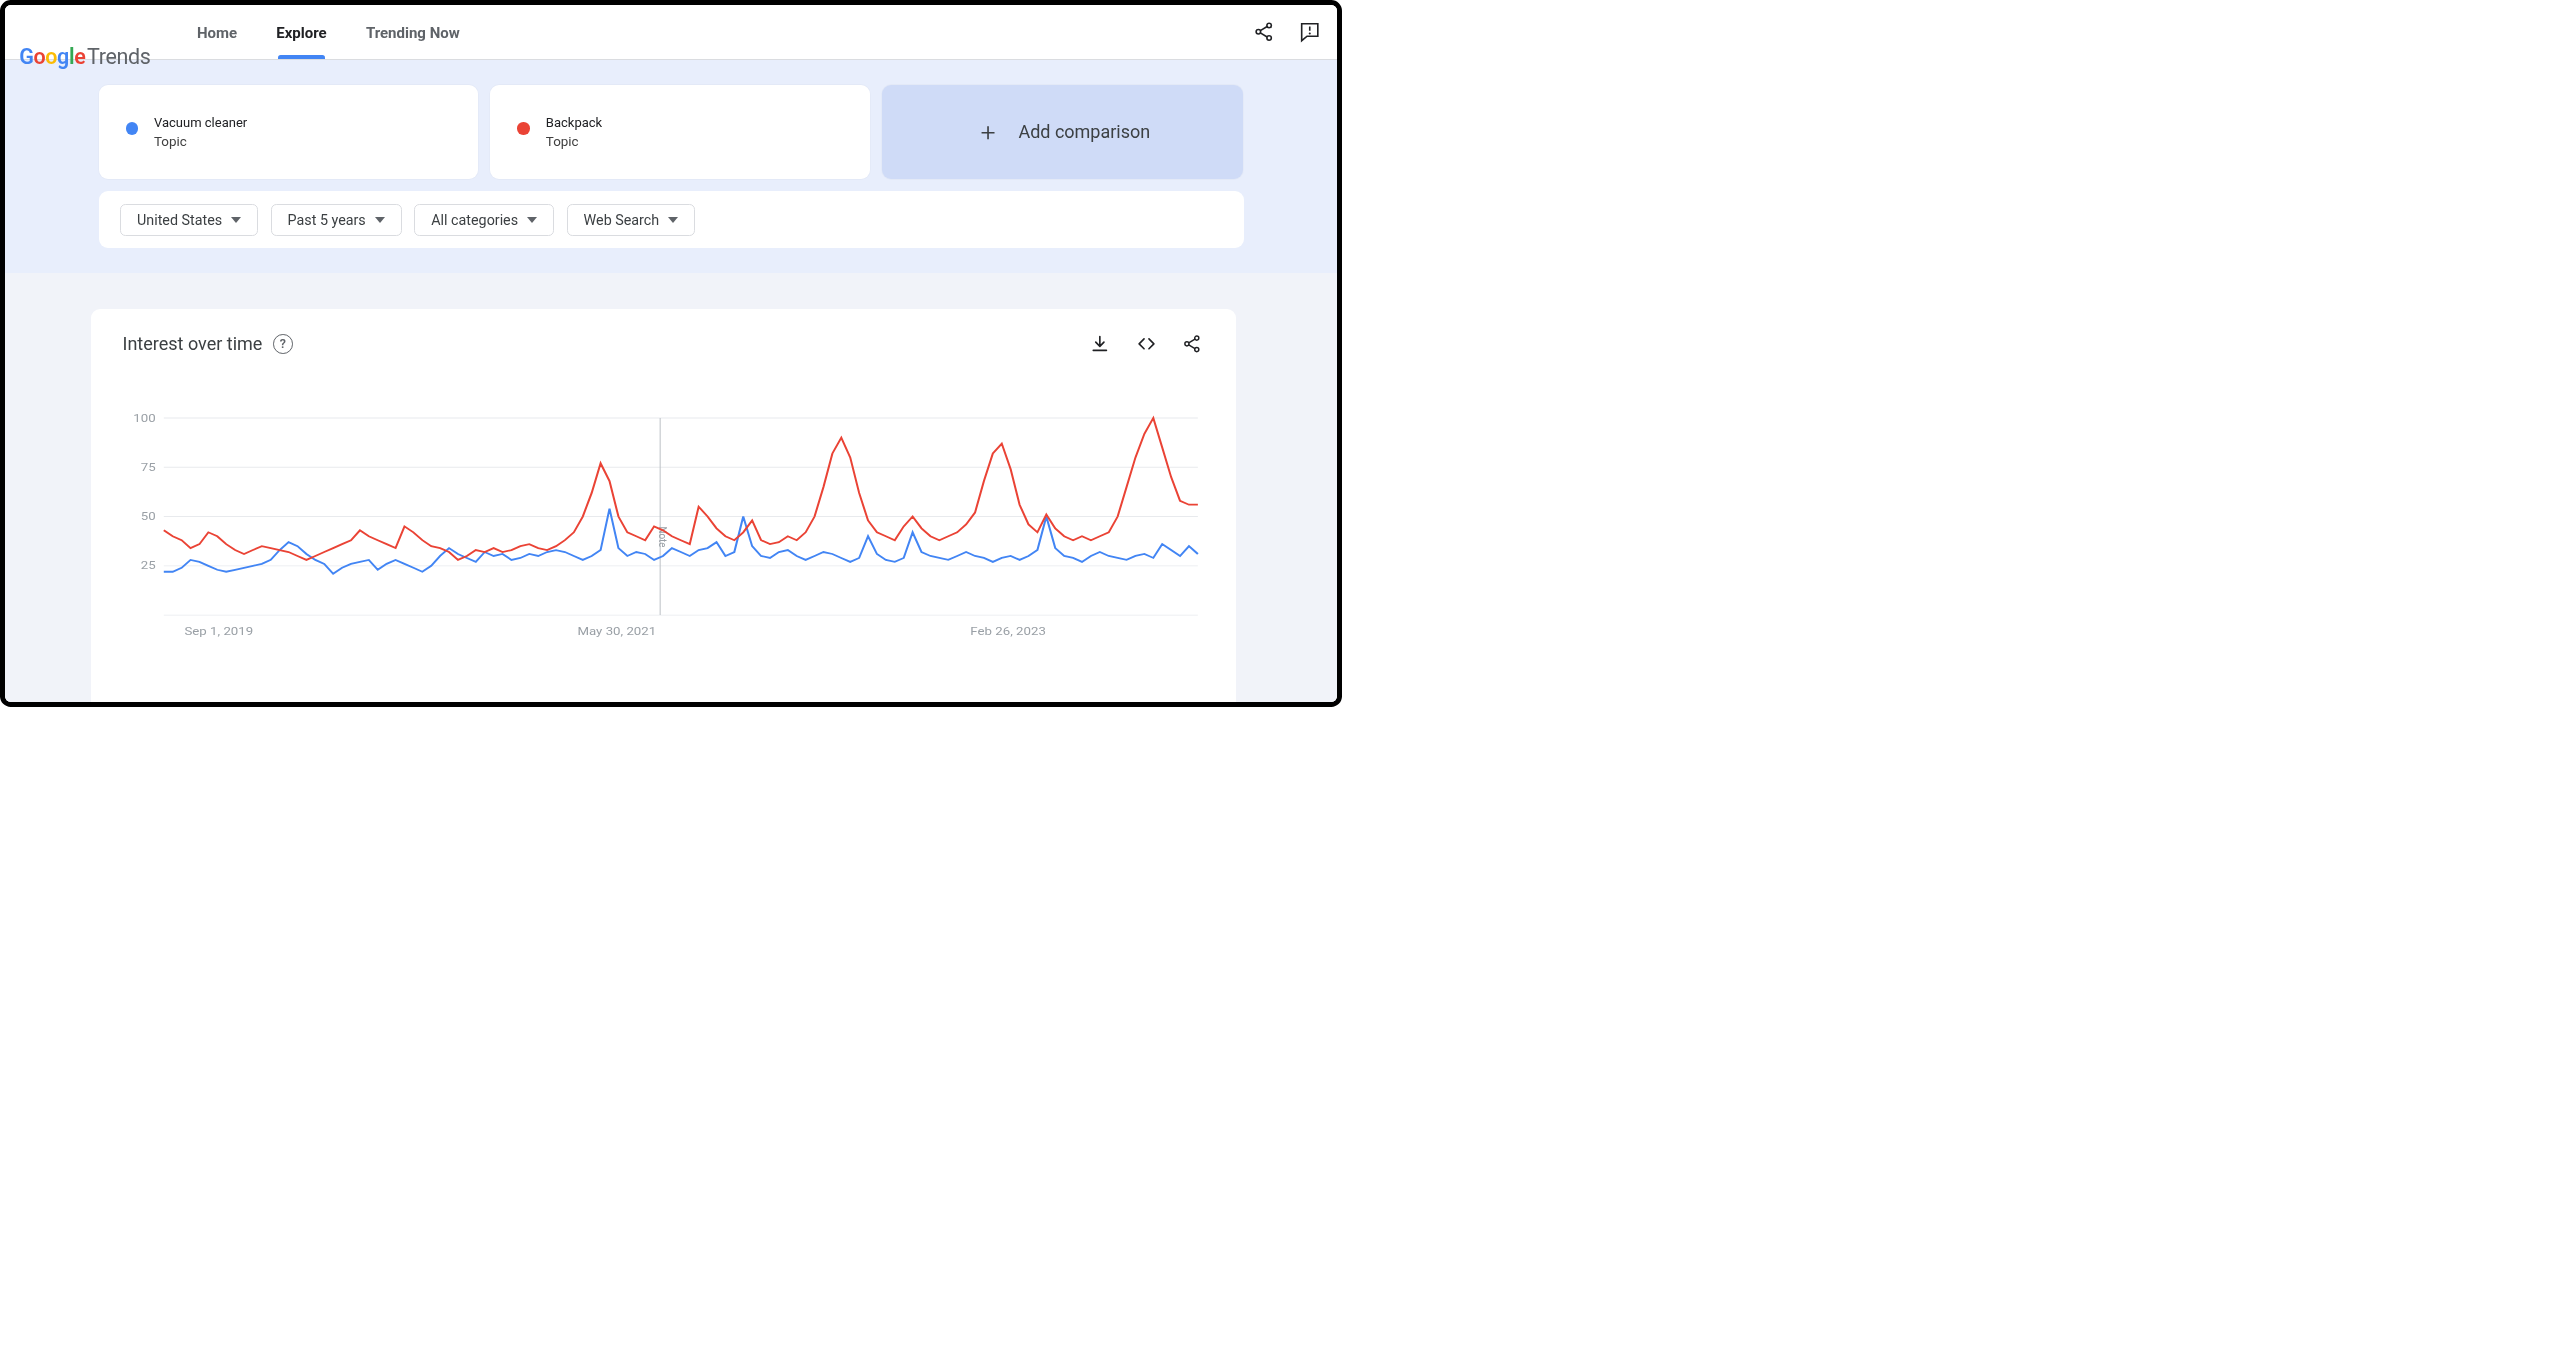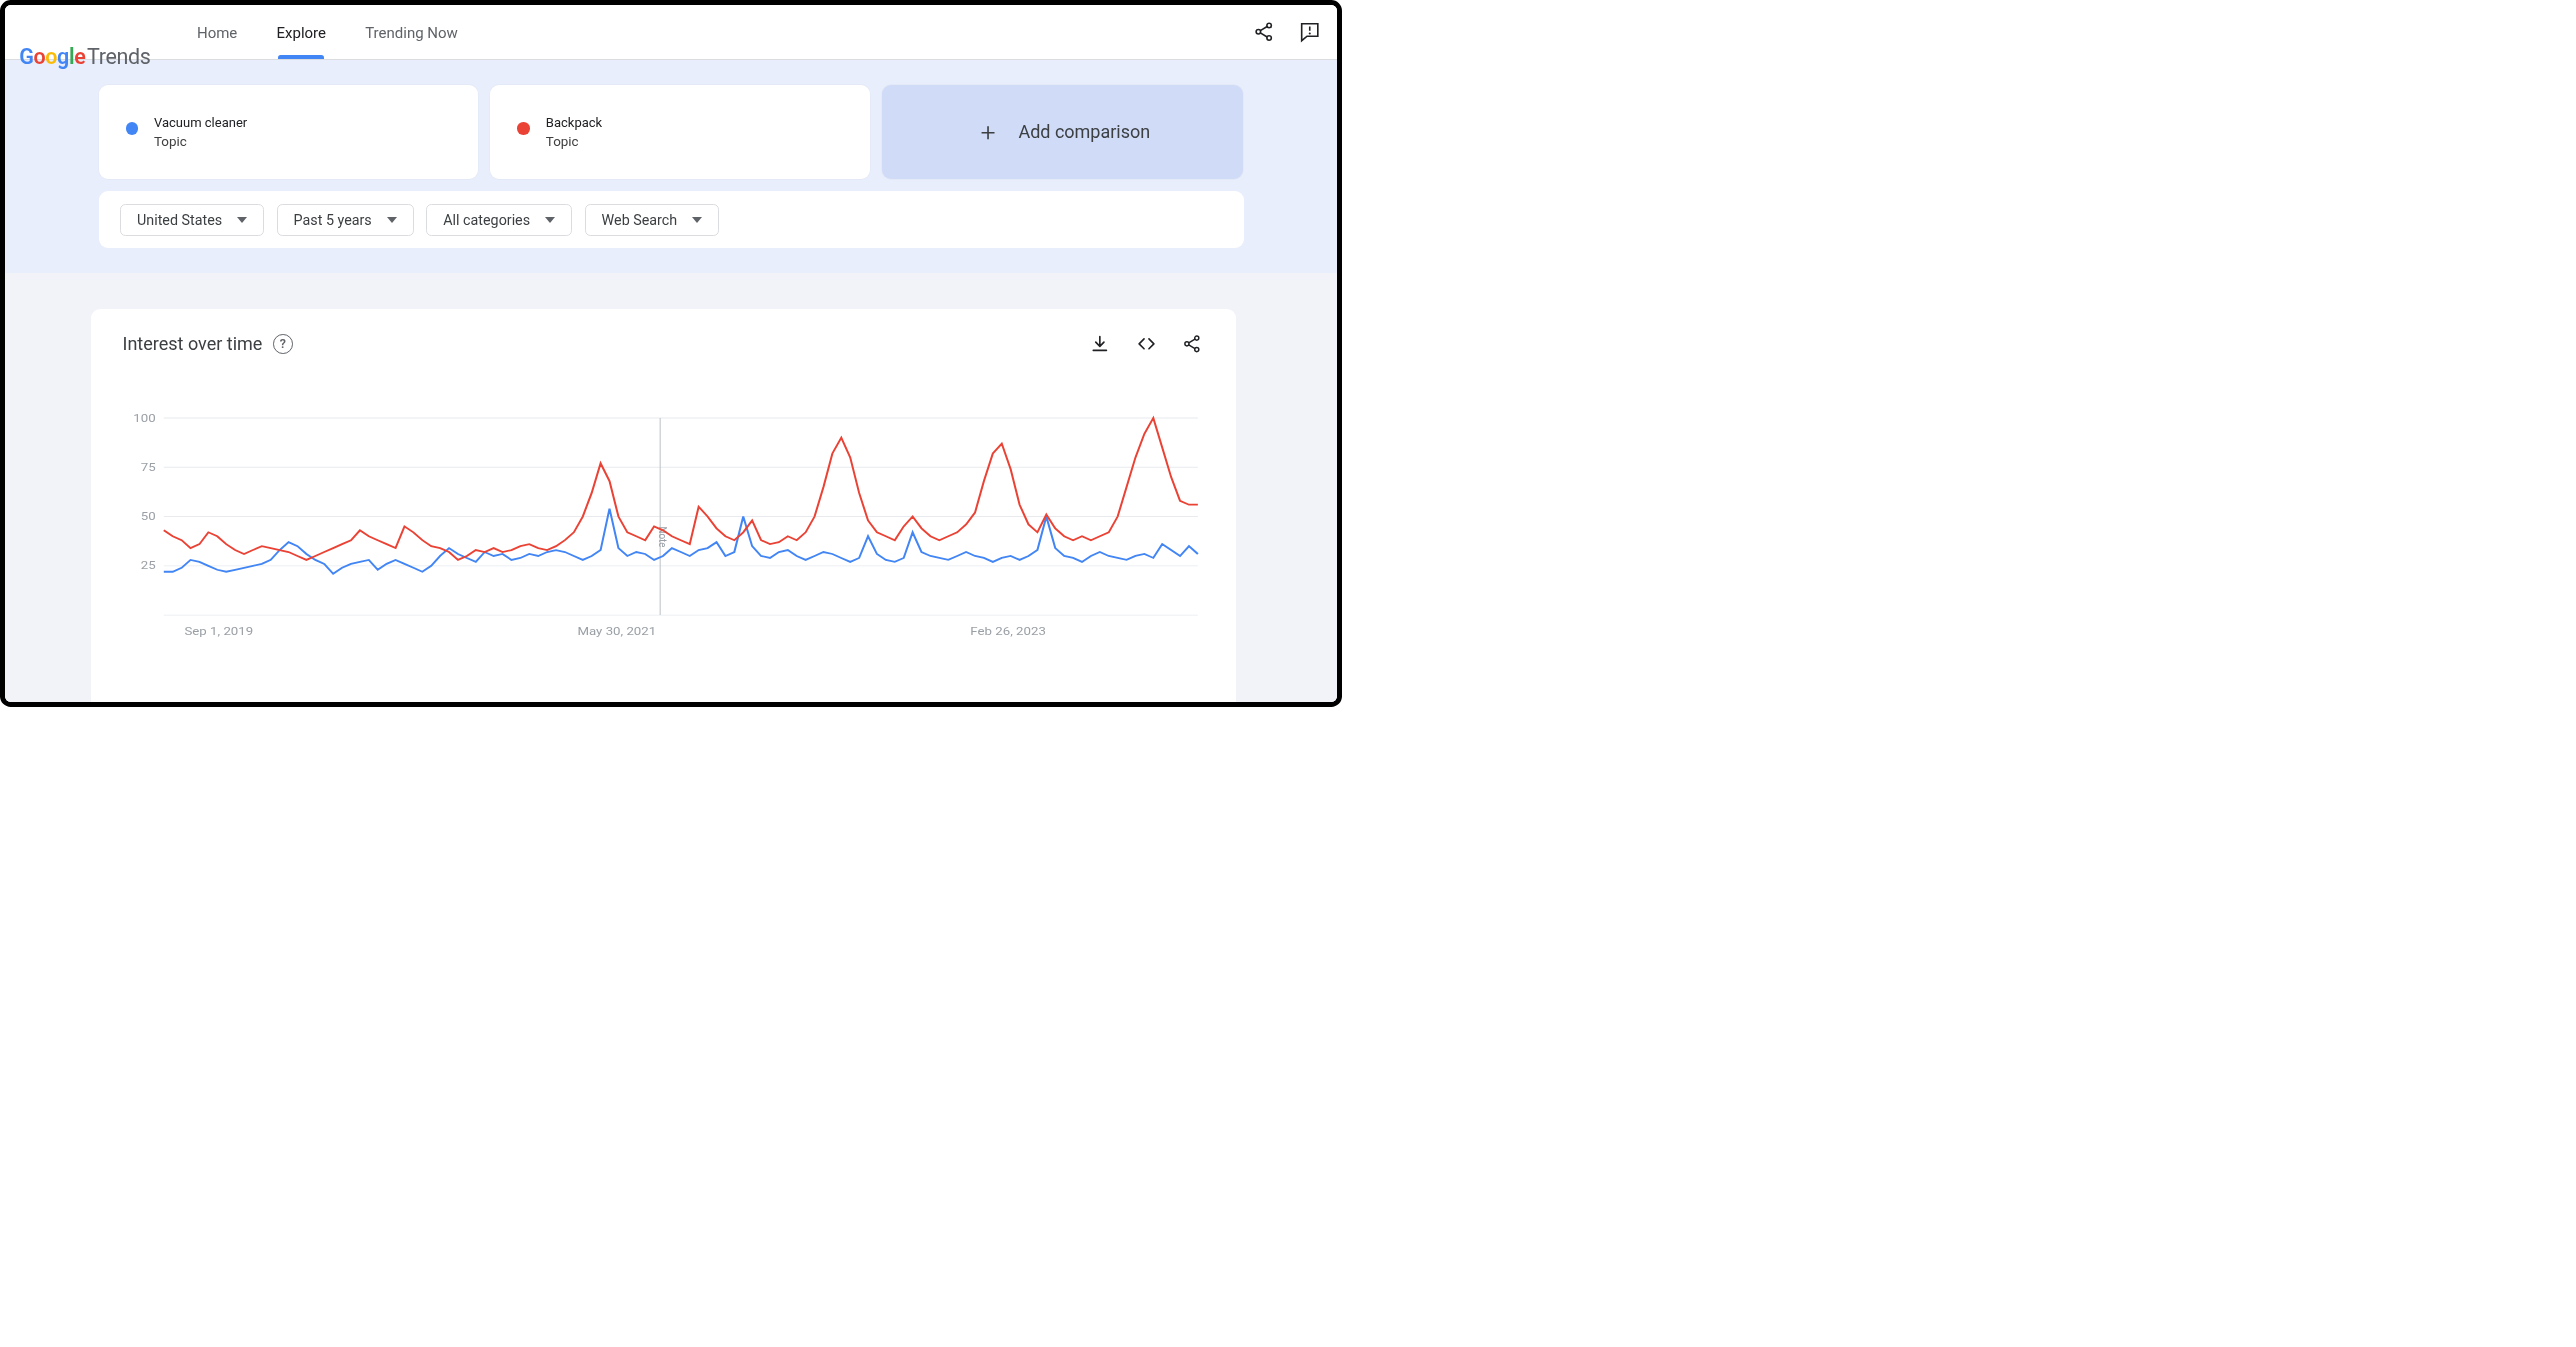--- a/index.html
+++ b/index.html
@@ -37,21 +37,21 @@
   .logo .l  { color:#34A853; font-weight:600;}
   .logo .e  { color:#EA4335; font-weight:600;}
   .logo .trends { color:#5f6368; font-weight:400; margin-left:1.8px;margin-top:48px;}
   .nav { display: flex; gap: 32px; align-items: center; }
   .nav-item {
     font-size: 15px;
     color: #5f6368;
     padding: 16px 3.6px 14.3px 3.6px;
     cursor: pointer;
     position: relative;
-    font-weight: 400;
+    font-weight: 700;
   }
   .nav-item.active { color: #202124; }
   .nav-item.active::after {
     content: "";
     position: absolute;
     left: 5.4px; right: 5.4px; bottom: -2.7px;
     height: 3.6px;
     background: #4285F4;
     border-radius: 2.7px 2.7px 0 0;
   }
@@ -115,21 +115,21 @@
     gap:12.5px;
   }
   .filter-pill{
     border:0.9px solid #dadce0;
     border-radius:5.4px;
     padding:7.2px 16px;
     font-size:14.3px;
     color:#3c4043;
     display:flex;
     align-items:center;
-    gap:15px;
+    gap:9px;
     cursor:pointer;
   }
   .caret{
     width:0;height:0;border-left:5.4px solid transparent;border-right:5.4px solid transparent;border-top:6.3px solid #5f6368;
   }
   .content{
     background:#f1f3f9;
     padding: 36px 16px 0 0;
     display:flex;
     justify-content:center;

